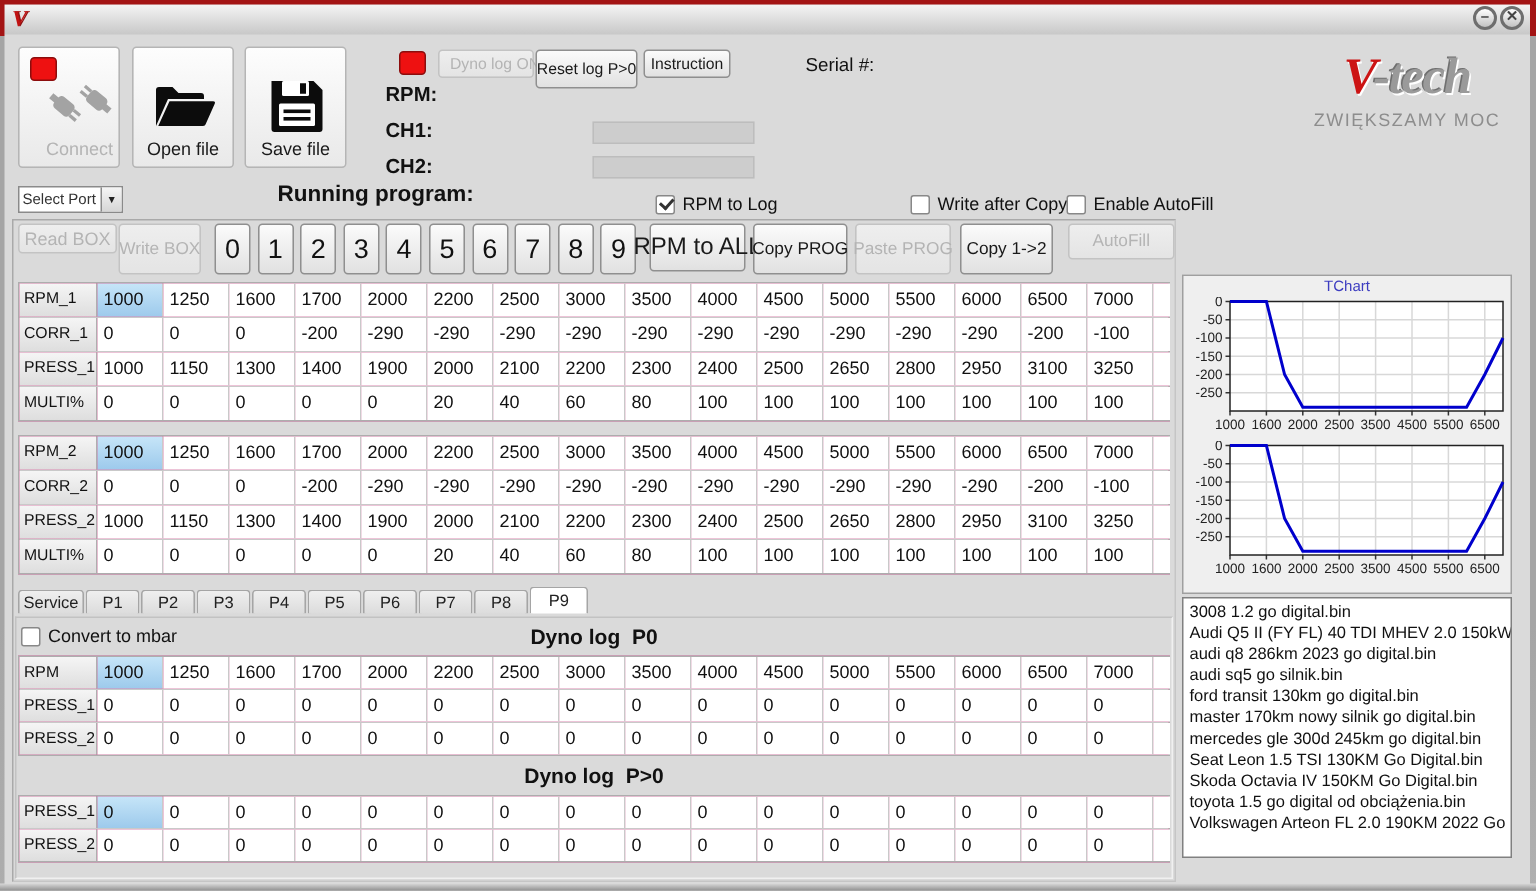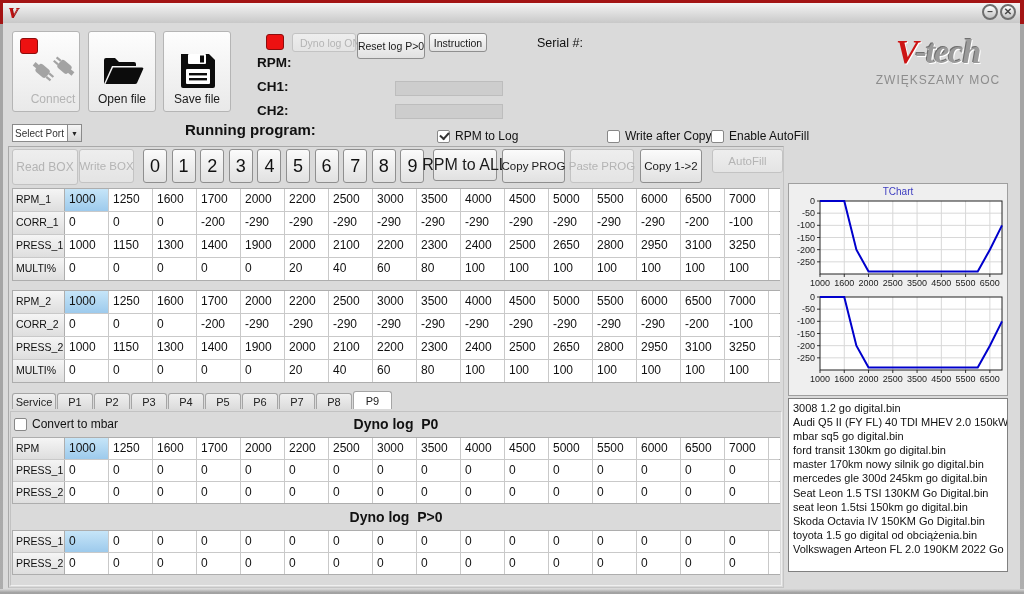--- a/index.html
+++ b/index.html
@@ -158,21 +158,21 @@
       <span>Write after Copy</span>
   </div>
   <div class="chkrow" style="left:711px;top:129px;">
     <span class="chk"></span>
       <span>Enable AutoFill</span>
   </div>
 
   <div id="main-panel"></div>
   <div id="dyno-panel"></div>
 
-  <div class="btn dis" style="left:12px;top:149px;width:66px;height:36px;">Read BOX</div>
+  <div class="btn dis" style="left:12px;top:149px;width:66px;height:20px;">Read BOX</div>
   <div class="btn dis" style="left:79px;top:149px;width:55px;height:34px;font-size:11.5px;">Write BOX</div>
   <div id="digit-row">
       <div class="btn digit" style="left: 143px; top: 149px; width: 24px; height: 34px;">0</div>
       <div class="btn digit" style="left: 171.6px; top: 149px; width: 24px; height: 34px;">1</div>
       <div class="btn digit" style="left: 200.2px; top: 149px; width: 24px; height: 34px;">2</div>
       <div class="btn digit" style="left: 228.8px; top: 149px; width: 24px; height: 34px;">3</div>
       <div class="btn digit" style="left: 257.4px; top: 149px; width: 24px; height: 34px;">4</div>
       <div class="btn digit" style="left: 286px; top: 149px; width: 24px; height: 34px;">5</div>
       <div class="btn digit" style="left: 314.6px; top: 149px; width: 24px; height: 34px;">6</div>
       <div class="btn digit" style="left: 343.2px; top: 149px; width: 24px; height: 34px;">7</div>
@@ -564,26 +564,26 @@
         <line x1="28" y1="63.833333333333336" x2="31" y2="63.833333333333336" stroke="#333" stroke-width="1"></line>
         <text x="26" y="66.83333333333334" font-size="9px" fill="#222" text-anchor="end">-250</text>
         <rect x="31" y="3" width="182" height="73" fill="none" stroke="#222" stroke-width="1"></rect>
         <polyline points="31,3 43.13333333333333,3 55.266666666666666,3 67.4,51.666666666666664 79.53333333333333,73.56666666666666 91.66666666666666,73.56666666666666 103.8,73.56666666666666 115.93333333333334,73.56666666666666 128.06666666666666,73.56666666666666 140.2,73.56666666666666 152.33333333333331,73.56666666666666 164.46666666666667,73.56666666666666 176.6,73.56666666666666 188.73333333333332,73.56666666666666 200.86666666666667,51.666666666666664 213,27.333333333333332" fill="none" stroke="#0000cc" stroke-width="2"></polyline>
       </svg>
   </div>
 
   <div id="file-list">
       <div class="fitem">3008 1.2 go digital.bin</div>
       <div class="fitem">Audi Q5 II (FY FL) 40 TDI MHEV 2.0 150kW 204KM (</div>
-      <div class="fitem">mbar sq5 go digital.bin</div>
+      <div class="fitem">audi q8 286km 2023 go digital.bin</div>
+      <div class="fitem">audi sq5 go silnik.bin</div>
       <div class="fitem">ford transit 130km go digital.bin</div>
       <div class="fitem">master 170km nowy silnik go digital.bin</div>
       <div class="fitem">mercedes gle 300d 245km go digital.bin</div>
       <div class="fitem">Seat Leon 1.5 TSI 130KM Go Digital.bin</div>
-      <div class="fitem">seat leon 1.5tsi 150km go digital.bin</div>
       <div class="fitem">Skoda Octavia IV 150KM Go Digital.bin</div>
       <div class="fitem">toyota 1.5 go digital od obciążenia.bin</div>
       <div class="fitem">Volkswagen Arteon FL 2.0 190KM 2022 Go Digital Au</div>
     </div>
 
   <div id="edge-top" class="edge"></div>
   <div id="edge-left" class="edge"></div>
   <div id="edge-right" class="edge"></div>
   <div id="edge-bottom" class="edge"></div>
 </div>

